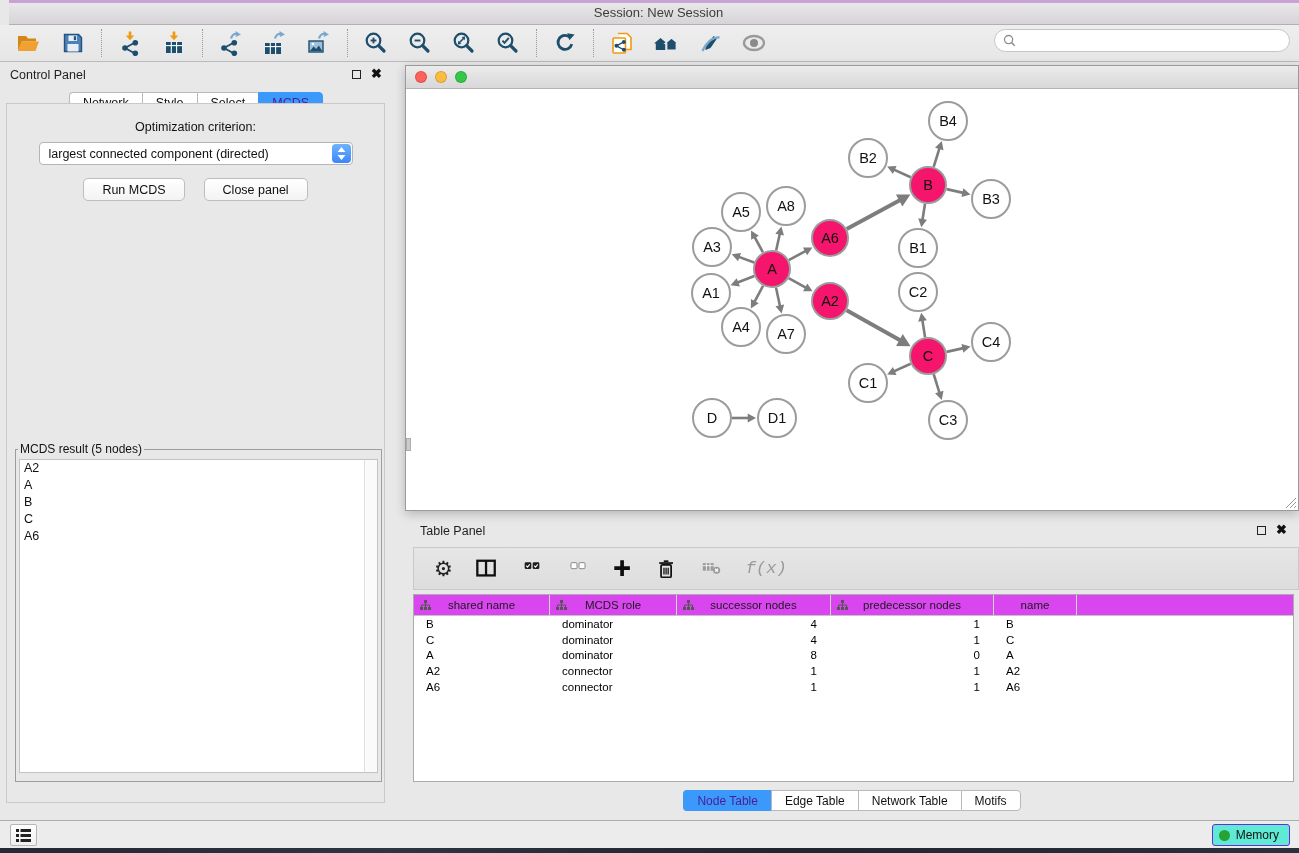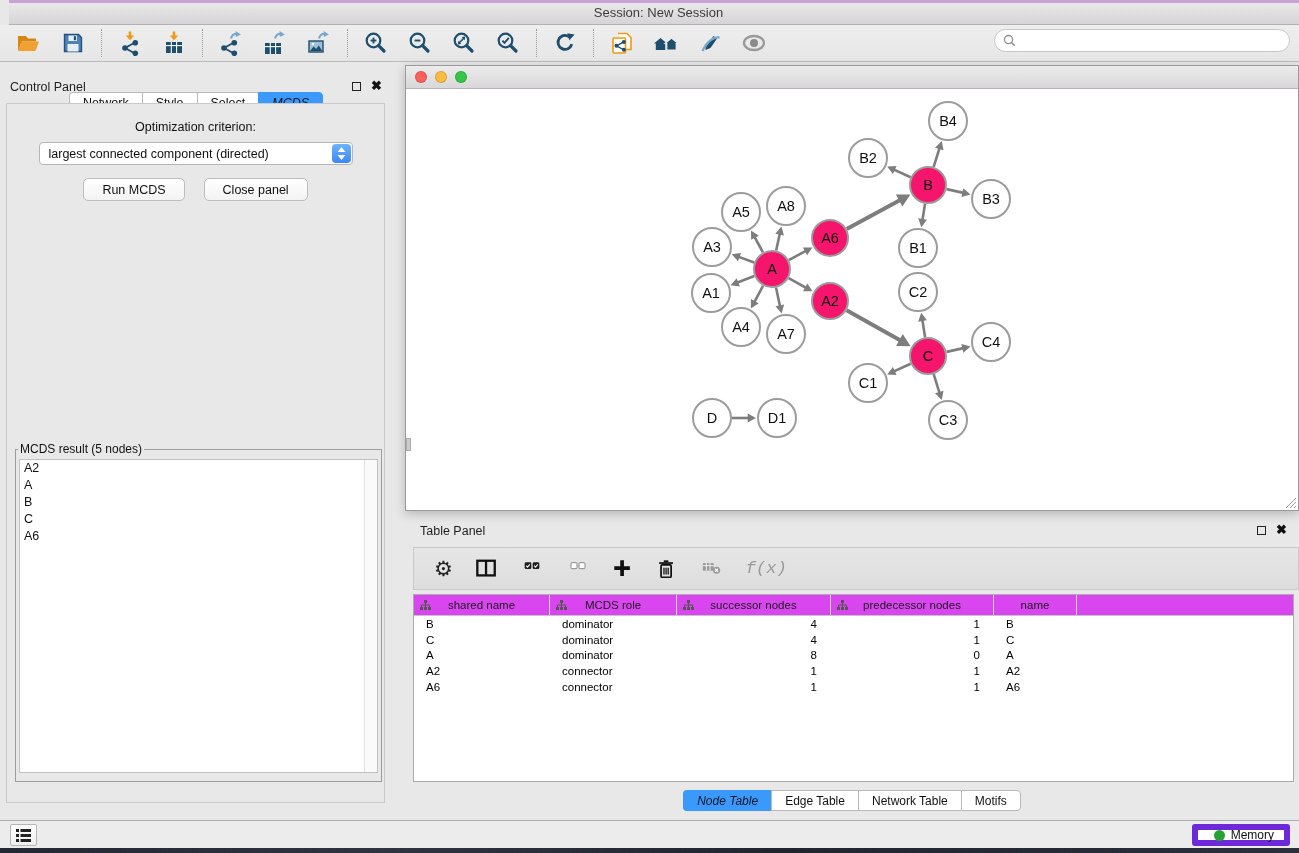--- a/index.html
+++ b/index.html
@@ -30,32 +30,32 @@
     background:#fff; border:1px solid #c6c6c6; border-radius:12px;
     display:flex; align-items:center; padding:0 8px; }
   .searchbox input { border:none; outline:none; flex:1; font-size:12px; margin-left:6px;
     font-family:"Liberation Sans",sans-serif; background:transparent; }
 
   
   .main { position:absolute; left:0; top:62px; width:1299px; height:758px; background:#e9e8e9; }
 
   
   .control-panel { position:absolute; left:0; top:0; width:392px; height:758px; }
-  .panel-header { position:relative; height:26px;margin-top:12px; }
+  .panel-header { position:relative; height:26px; }
   .panel-header .ph-title { position:absolute; left:10px; top:6px; font-size:12.5px; color:#1f1f1f; }
   .ph-controls { position:absolute; right:10px; top:7px; display:flex; gap:10px; align-items:center; }
   .float-icon { width:9px; height:9px; border:1.5px solid #222; display:inline-block; }
   .close-icon { font-size:13px; font-weight:bold; color:#111; line-height:10px; cursor:pointer; }
   .cp-tabs { position:absolute; left:0; top:30px; width:100%; display:flex; justify-content:center; }
   .seg { display:flex; }
   .seg button { font-family:"Liberation Sans",sans-serif; font-size:12.5px; padding:3px 13px;
     background:#fff; border:1px solid #b9b9b9; border-right:none; color:#111; cursor:pointer; height:22px; }
   .seg button:first-child { border-radius:4px 0 0 4px; }
   .seg button:last-child { border-radius:0 4px 4px 0; border-right:1px solid #b9b9b9; }
-  .seg button.active { background:#3b99fc; border-color:#3b99fc; color:#0f172a;font-style:italic; }
+  .seg button.active { background:#3b99fc; border-color:#3b99fc; color:#4c1d95; }
   .cp-content { position:absolute; left:6px; top:41px; width:379px; height:700px;
     border:1px solid #c9c9c9; background:#e9e8e9; }
   .opt-label { text-align:center; margin-top:16px; font-size:12.5px; color:#111; }
   .dropdown { position:relative; margin:8px auto 0; width:314px; height:23px; background:#fff;
     border:1px solid #b5b5b5; border-radius:4px; display:flex; align-items:center; cursor:pointer; }
   .dropdown .dd-text { font-size:12.5px; padding-left:9px; color:#111; flex:1; }
   .dd-stepper { width:19px; height:19px; margin-right:1px; border-radius:4px;
     background:linear-gradient(#6eb3fd,#3d86f8); display:flex; flex-direction:column;
     align-items:center; justify-content:center; gap:1px; }
   .dd-stepper svg { display:block; }
@@ -108,22 +108,22 @@
 
   .tp-tabs { position:absolute; left:0; right:0; top:273px; display:flex; justify-content:center; }
   .tp-tabs .seg button { font-size:12px; height:21px; padding:2px 13px; }
 
   
   .statusbar { position:absolute; left:0; top:820px; width:1299px; height:28px;
     background:#ececec; border-top:1px solid #adadad; }
   .list-btn { position:absolute; left:10px; top:3px; width:27px; height:22px;
     background:linear-gradient(#fdfdfd,#f0f0f0); border:1px solid #b5b5b5; border-radius:2px;
     display:flex; align-items:center; justify-content:center; cursor:pointer; }
-  .memory-btn { position:absolute; right:9px; top:3px; height:22px; padding:0 10px 0 16px;
-    background:#ffffff; border:6px solid #6d28d9; border-radius:3px;
+  .memory-btn { position:absolute; right:9px; top:3px; height:22px; padding:0 10px 0 6px;
+    background:#5eead4; border:1px solid #6d28d9; border-radius:3px;
     display:flex; align-items:center; gap:6px; font-size:12px; color:#111; cursor:pointer; }
   .mem-dot { width:11px; height:11px; border-radius:50%; background:#27a233; }
   .desktop-strip { position:absolute; left:0; top:848px; width:1299px; height:5px;
     background:linear-gradient(90deg,#232833,#2e3440 30%,#20252e 60%,#2a303c); }
 </style>
 </head>
 <body>
 
 <div class="app">
 

